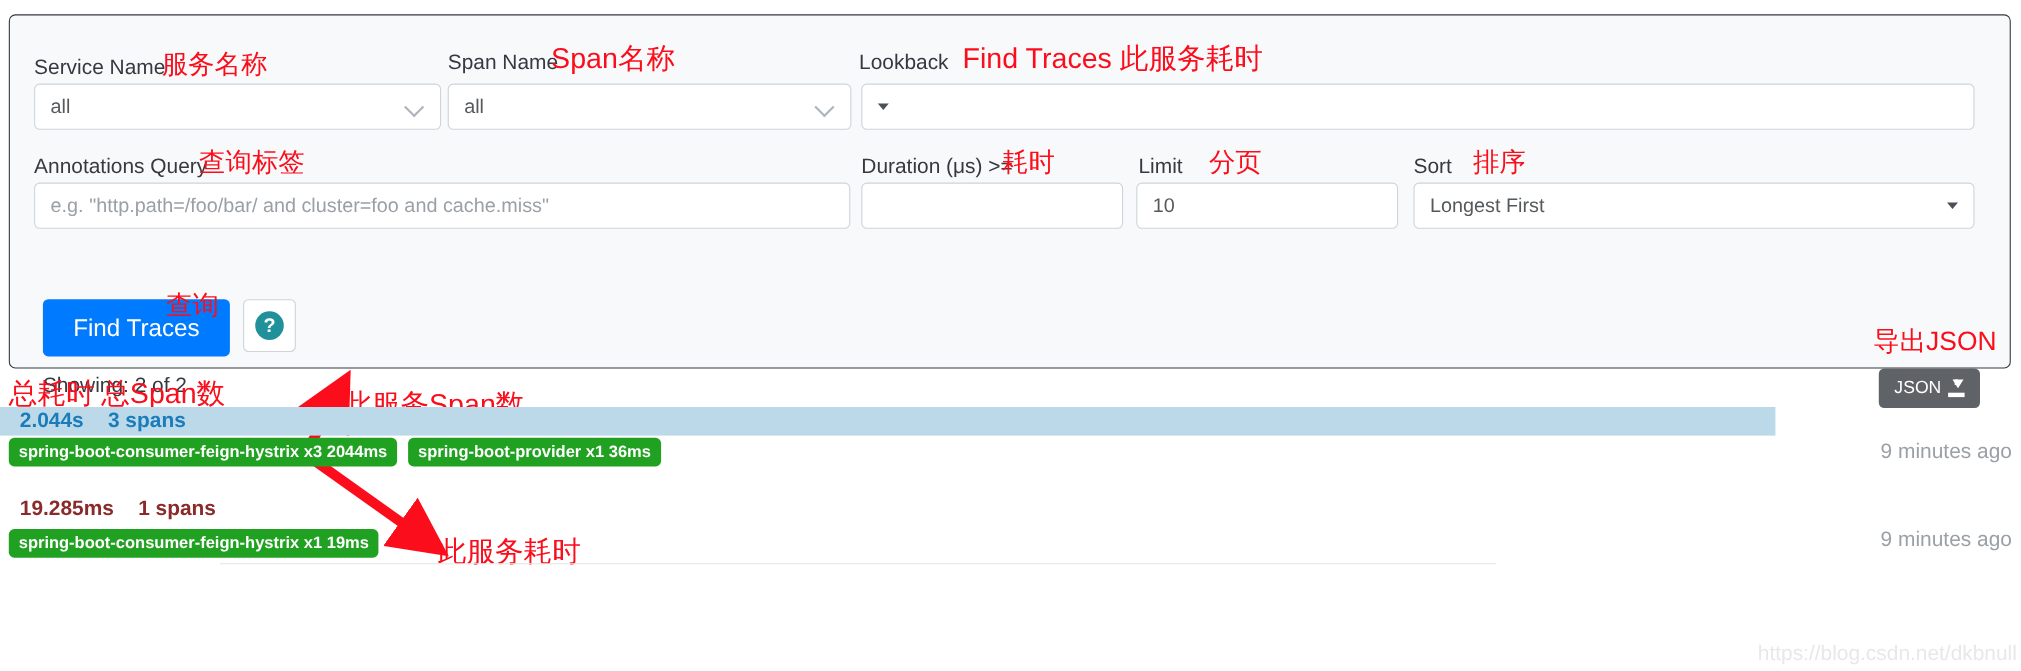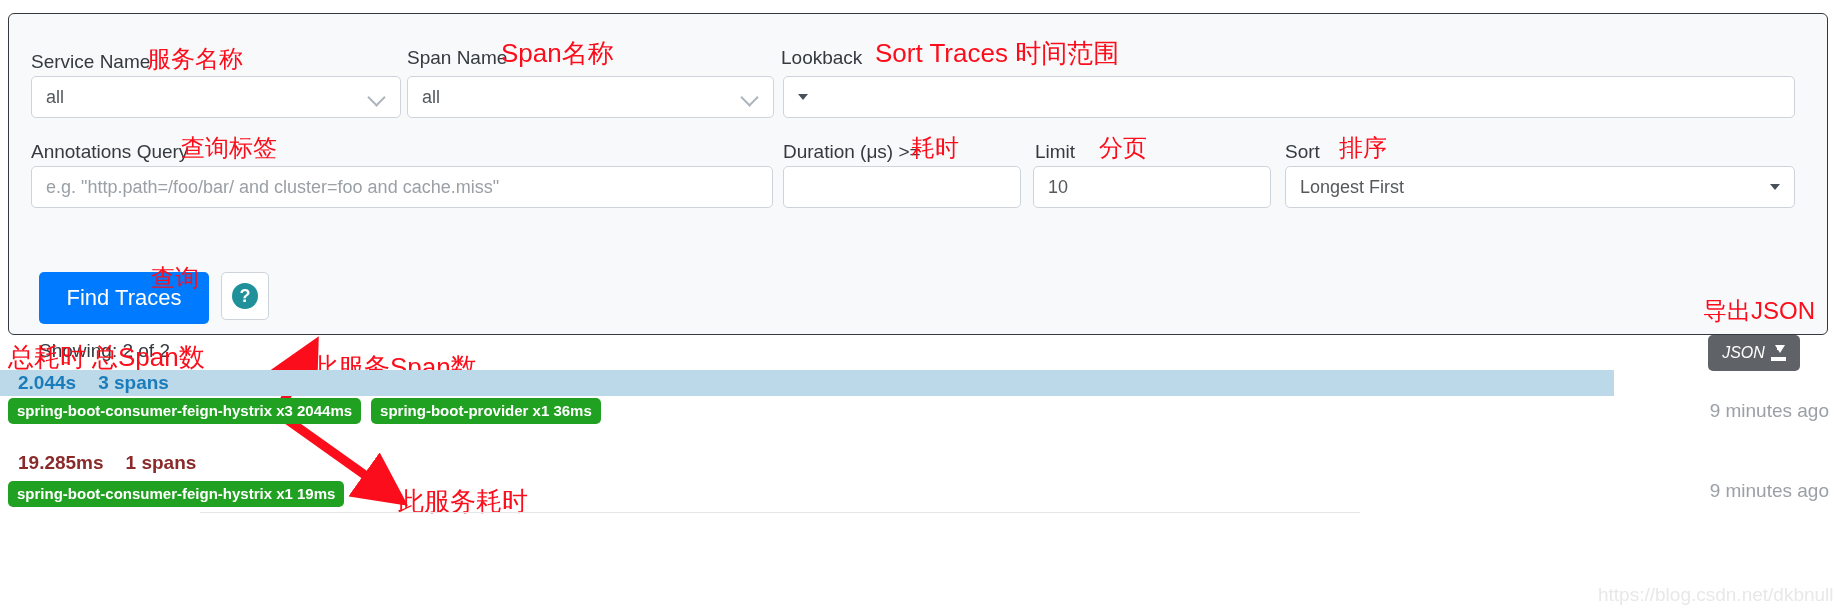--- a/index.html
+++ b/index.html
@@ -157,21 +157,20 @@
     background: #5f6368;
     border: none;
     border-radius: 5px;
     color: #ffffff;
     font-size: 16px;
     display: flex;
     align-items: center;
     justify-content: center;
     gap: 6px;
     cursor: pointer;
-    font-style: italic;
   }
   .dl-icon {
     width: 15px; height: 16px;
     position: relative;
     display: inline-block;
   }
   .dl-icon .arr {
     position: absolute;
     left: 4px; top: 0;
     width: 0; height: 0;
@@ -259,21 +258,21 @@
 
   <div class="search-panel">
 
     <div class="field-label" style="left:22px; top:38px;">Service Name</div>
     <div class="annot" style="left:138px; top:33px;">服务名称</div>
 
     <div class="field-label" style="left:398px; top:34px;">Span Name</div>
     <div class="annot big" style="left:492px; top:26px;">Span名称</div>
 
     <div class="field-label" style="left:772px; top:34px;">Lookback</div>
-    <div class="annot big" style="left:866px; top:26px;">Sort Traces 时间范围</div>
+    <div class="annot big" style="left:866px; top:26px;">Find Traces 此服务耗时</div>
 
     <div class="ctl" style="left:22px; top:62px; width:370px;">
       <span class="val">all</span>
       <span class="chev"></span>
     </div>
 
     <div class="ctl" style="left:398px; top:62px; width:367px;">
       <span class="val">all</span>
       <span class="chev"></span>
     </div>

